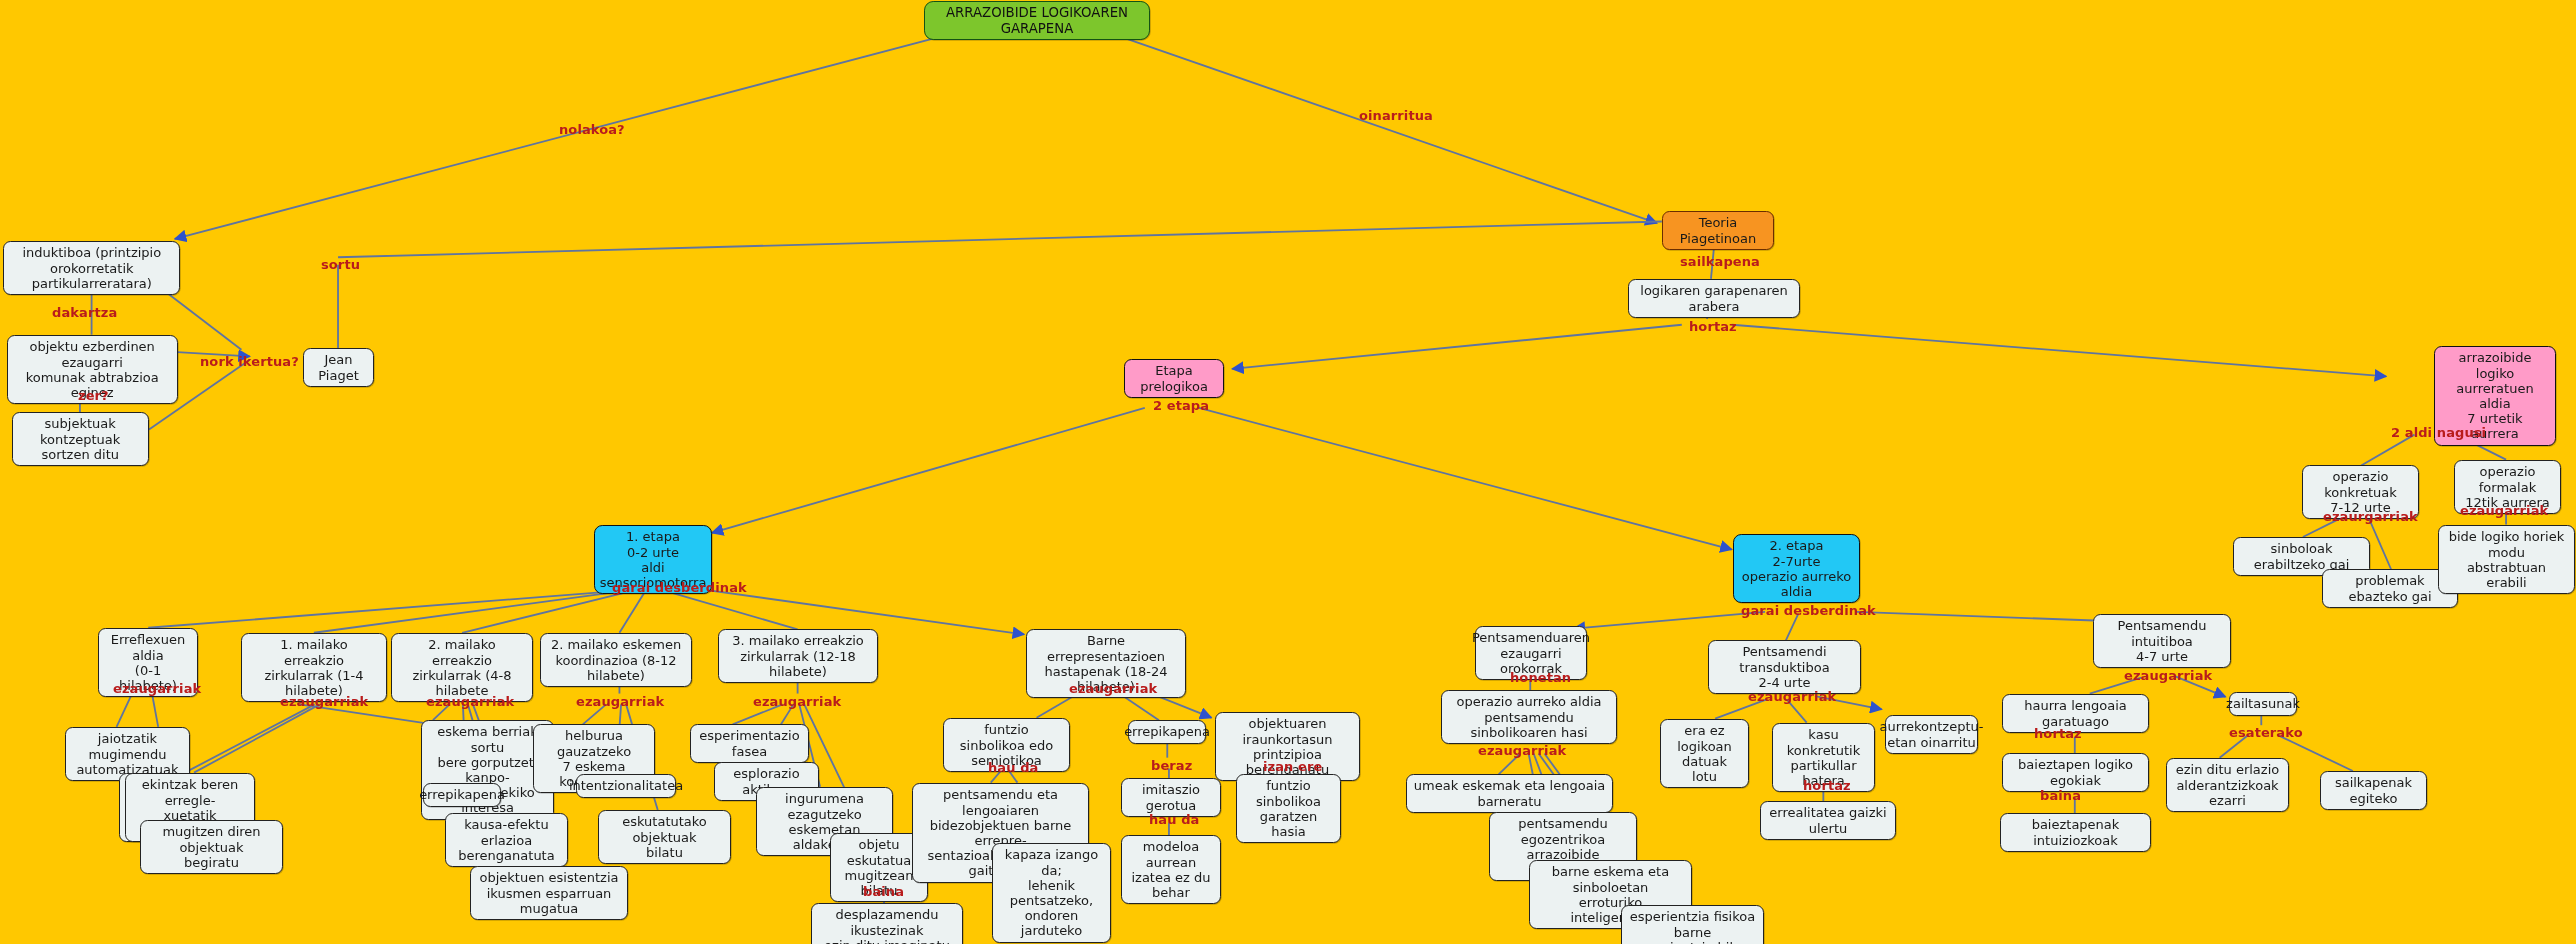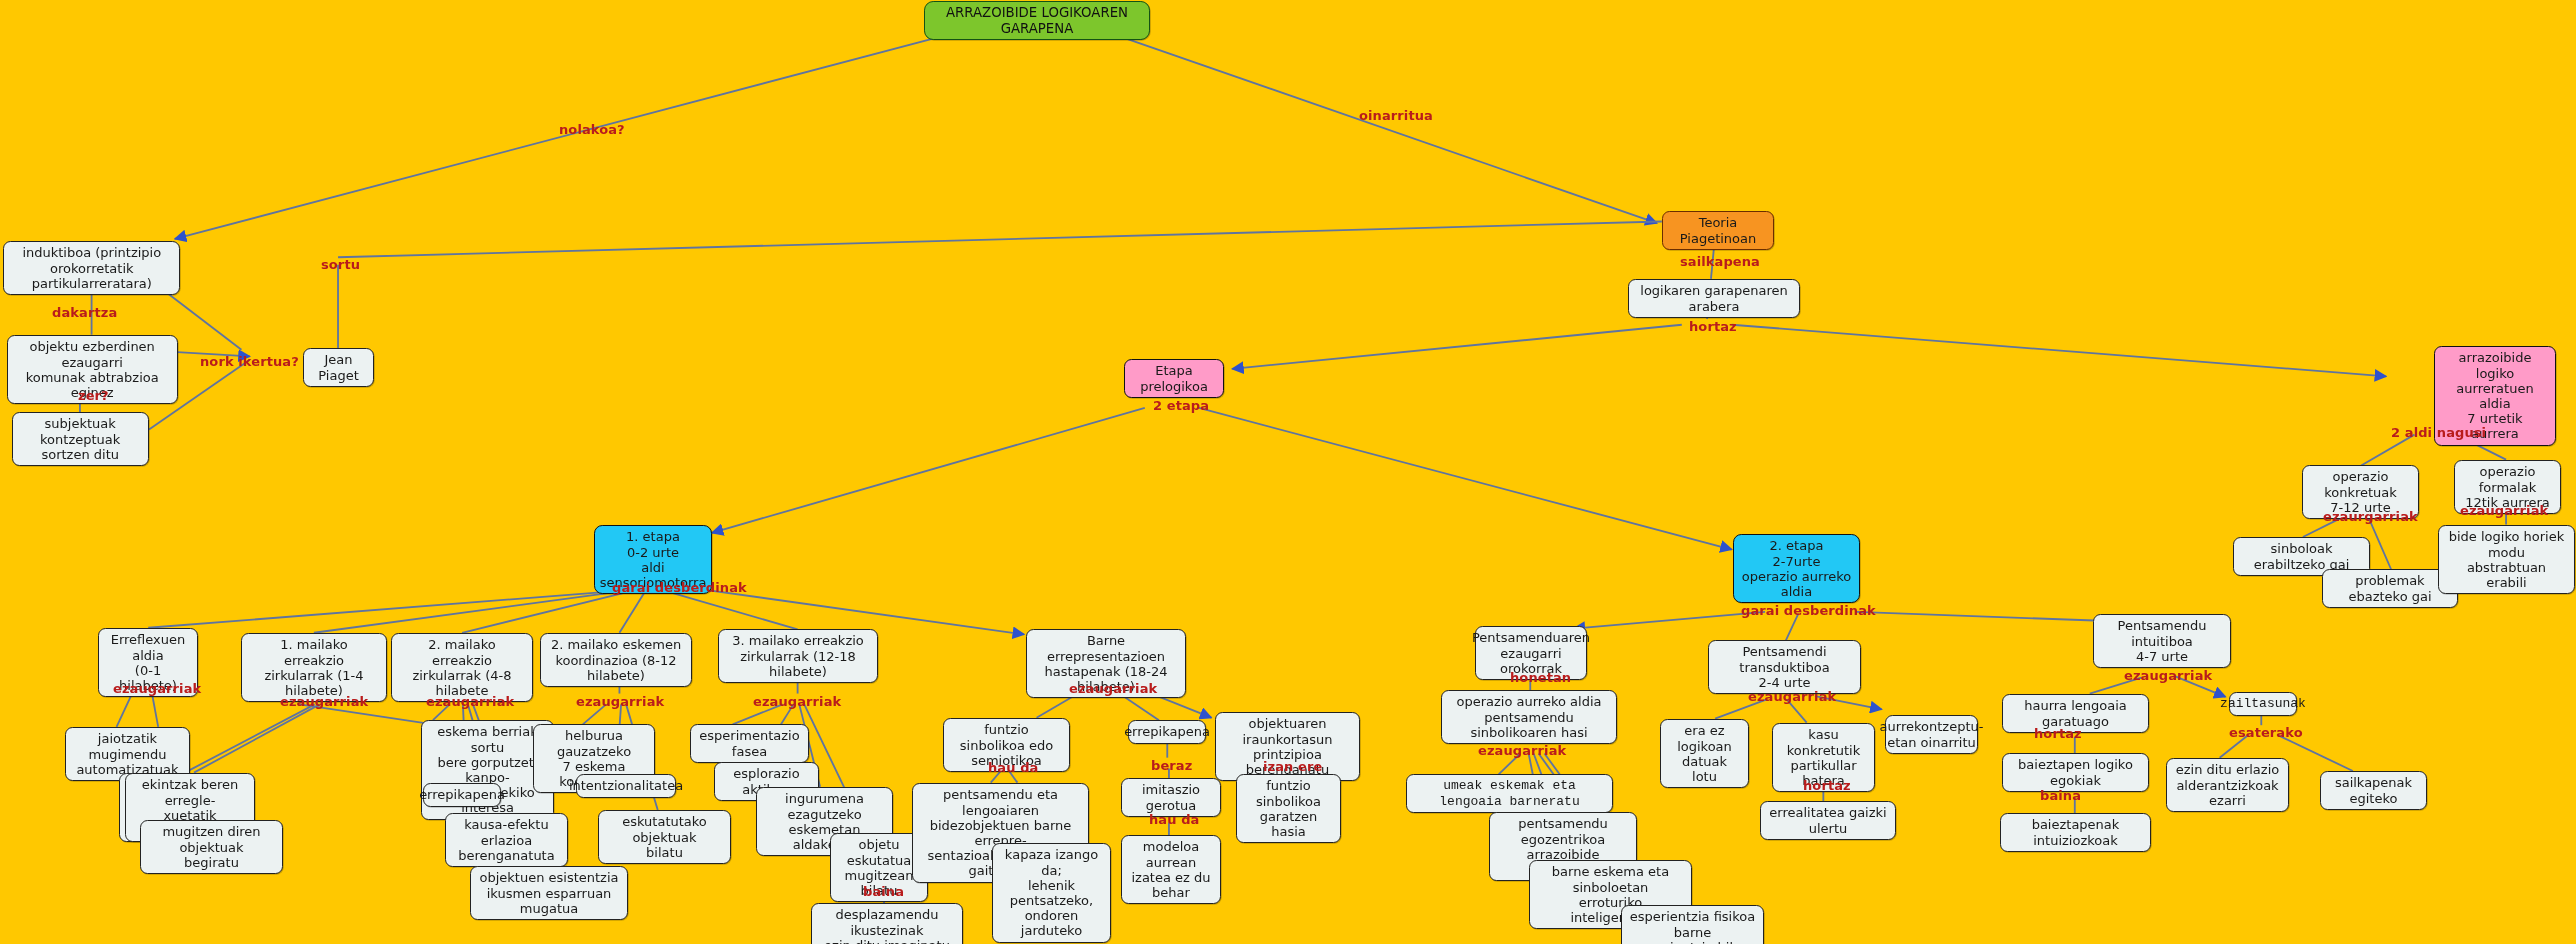--- a/index.html
+++ b/index.html
@@ -264,42 +264,42 @@
       <div class="node " style="left: 1121px; top: 835px; width: 100px; min-height: 35px;">modeloa aurrean
 izatea ez du behar</div>
       <div class="node " style="left: 1215px; top: 712px; width: 145px; min-height: 35px;">objektuaren iraunkortasun
 printzipioa berenganatu</div>
       <div class="node " style="left: 1236px; top: 774px; width: 105px; min-height: 35px;">funtzio sinbolikoa
 garatzen hasia</div>
       <div class="node " style="left: 1475px; top: 626px; width: 112px; min-height: 35px;">Pentsamenduaren
 ezaugarri orokorrak</div>
       <div class="node " style="left: 1441px; top: 690px; width: 176px; min-height: 35px;">operazio aurreko aldia
 pentsamendu sinbolikoaren hasi</div>
-      <div class="node " style="left: 1406px; top: 774px; width: 207px; min-height: 21.6px; font-family: Liberation Mono, monospace;">umeak eskemak eta lengoaia barneratu</div>
+      <div class="node " style="left: 1406px; top: 774px; width: 207px; min-height: 21.6px;">umeak eskemak eta lengoaia barneratu</div>
       <div class="node " style="left: 1489px; top: 812px; width: 148px; min-height: 35px;">pentsamendu egozentrikoa
 arrazoibide intuitiboa</div>
       <div class="node " style="left: 1529px; top: 860px; width: 163px; min-height: 35px;">barne eskema eta sinboloetan
 erroturiko inteligentzia</div>
       <div class="node " style="left: 1621px; top: 905px; width: 143px; min-height: 35px;">esperientzia fisikoa barne
 esperientzia bihur dezake</div>
       <div class="node " style="left: 1708px; top: 640px; width: 153px; min-height: 35px;">Pentsamendi transduktiboa
 2-4 urte</div>
       <div class="node " style="left: 1660px; top: 719px; width: 89px; min-height: 35px;">era ez logikoan
 datuak lotu</div>
       <div class="node " style="left: 1772px; top: 723px; width: 103px; min-height: 35px;">kasu konkretutik
 partikullar batera</div>
       <div class="node " style="left: 1760px; top: 801px; width: 136px; min-height: 21.6px;">errealitatea gaizki ulertu</div>
       <div class="node " style="left: 1885px; top: 701px; width: 93px; min-height: 35px; margin-top: 14px;">aurrekontzeptu-
 etan oinarritu</div>
       <div class="node " style="left: 2093px; top: 614px; width: 138px; min-height: 35px;">Pentsamendu intuitiboa
 4-7 urte</div>
       <div class="node " style="left: 2002px; top: 694px; width: 147px; min-height: 21.6px;">haurra lengoaia garatuago</div>
       <div class="node " style="left: 2002px; top: 753px; width: 147px; min-height: 21.6px;">baieztapen logiko egokiak</div>
       <div class="node " style="left: 2000px; top: 813px; width: 151px; min-height: 21.6px;">baieztapenak intuiziozkoak</div>
-      <div class="node " style="left: 2229px; top: 692px; width: 68px; min-height: 21.6px; font-family: Liberation Mono, monospace;">zailtasunak</div>
+      <div class="node " style="left: 2229px; top: 692px; width: 68px; min-height: 21.6px;">zailtasunak</div>
       <div class="node " style="left: 2166px; top: 758px; width: 123px; min-height: 35px;">ezin ditu erlazio
 alderantzizkoak ezarri</div>
       <div class="node " style="left: 2320px; top: 771px; width: 107px; min-height: 21.6px;">sailkapenak egiteko</div>
     </div>
   <div id="label-layer">
       <div class="link" style="left: 559px; top: 122px;">nolakoa?</div>
       <div class="link" style="left: 1359px; top: 108px;">oinarritua</div>
       <div class="link" style="left: 321px; top: 257px;">sortu</div>
       <div class="link" style="left: 52px; top: 305px;">dakartza</div>
       <div class="link" style="left: 78px; top: 388px;">zer?</div>

